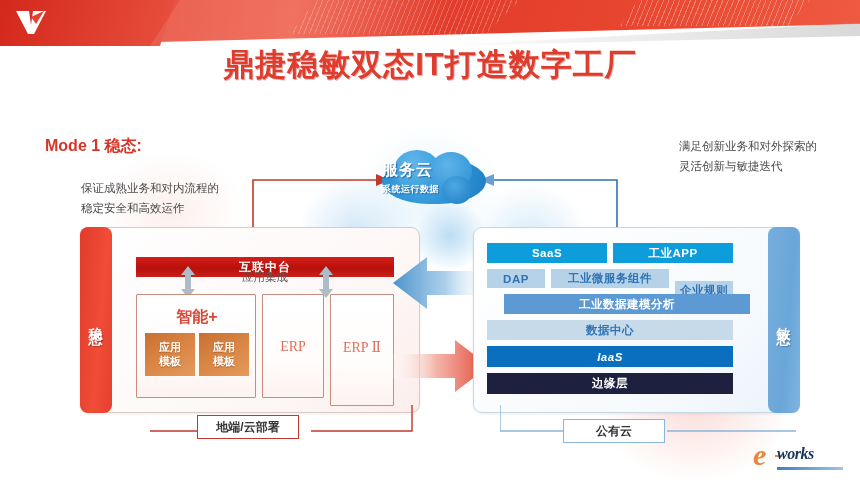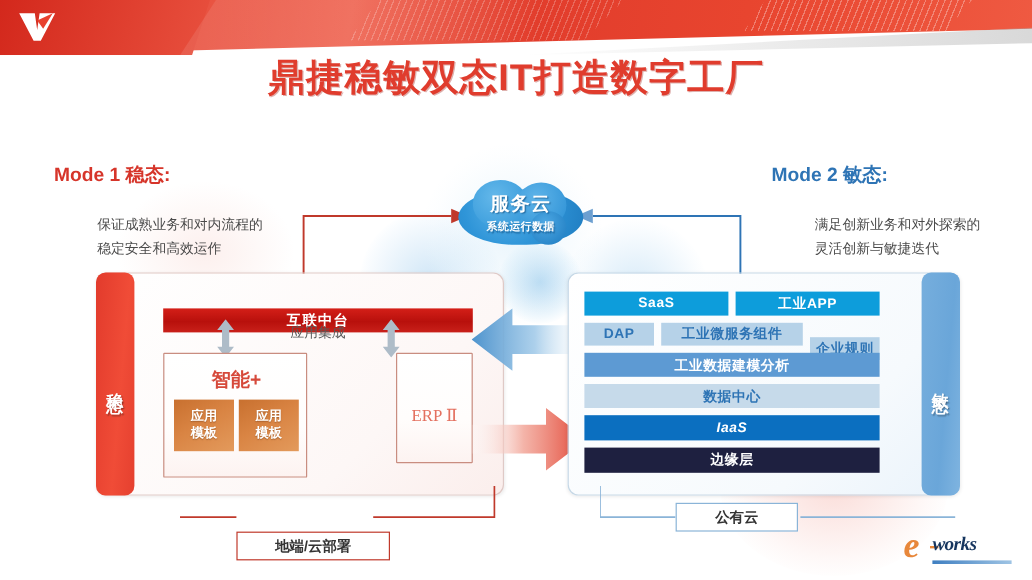--- a/index.html
+++ b/index.html
@@ -126,21 +126,21 @@
     border-radius: 50%;
   }
   .cloud-puff3 {
     position: absolute; left: 60px; top: 26px;
     width: 30px; height: 28px;
     background: radial-gradient(circle at 40% 35%, #4da8e4, #1c7abf);
     border-radius: 50%;
   }
   .cloud-text {
     position: absolute; left: 0; top: 10px;
-    width: 104px; text-align: center;
+    width: 104px; 
     z-index: 4;
   }
   .cloud-main {
     font-size: 16px; font-weight: bold; color: #ffffff;
     text-shadow: 1px 1px 1px rgba(0,60,110,0.55);
     letter-spacing: 1px;
   }
   .cloud-sub {
     font-size: 9px; font-weight: bold; color: #ffffff;
     margin-top: 2px; letter-spacing: 0.5px;
@@ -205,21 +205,21 @@
     position: absolute; width: 16px; height: 32px;
   }
   .sub-box {
     position: absolute;
     border: 1px solid #c98d80;
     background: linear-gradient(180deg, #ffffff 0%, #fffdfc 60%, #fdf3f1 100%);
     border-radius: 1px;
   }
   #box-smart { left: 136px; top: 294px; width: 120px; height: 104px; }
   #box-erp   { left: 262px; top: 294px; width: 62px;  height: 104px; }
-  #box-erp2  { left: 330px; top: 294px; width: 64px;  height: 92px; }
+  #box-erp2  { left: 330px; top: 294px; width: 64px;  height: 112px; }
   .smart-title {
     position: absolute; left: 0; top: 12px; width: 120px;
     text-align: center; font-size: 16px; font-weight: bold; color: #d6493a;
   }
   .tile {
     position: absolute; top: 38px;
     width: 50px; height: 43px;
     background: linear-gradient(150deg, #c8702f 0%, #d98443 45%, #e39a5c 100%);
     color: #ffffff; font-size: 11px; font-weight: bold;
     display: flex; flex-direction: column;
@@ -240,37 +240,37 @@
     position: absolute;
     display: flex; align-items: center; justify-content: center;
     font-size: 11.5px; font-weight: bold;
     letter-spacing: 0.5px;
   }
   .l-saas   { left: 487px; top: 243px; width: 120px; height: 20px; background:#0d9ddb; color:#fff; }
   .l-iapp   { left: 613px; top: 243px; width: 120px; height: 20px; background:#0d9ddb; color:#fff; }
   .l-dap    { left: 487px; top: 269px; width: 58px;  height: 19px; background:#b6d2e8; color:#2e74b5; }
   .l-micro  { left: 551px; top: 269px; width: 118px; height: 19px; background:#b6d2e8; color:#2e74b5; }
   .l-rule   { left: 675px; top: 269px; width: 58px;  height: 19px; background:#b6d2e8; color:#2e74b5;margin-top:12px; }
-  .l-model  { left: 487px; top: 294px; width: 246px; height: 20px; background:#5d9ad3; color:#fff; }
+  .l-model  { left: 504px; top: 294px; width: 246px; height: 20px; background:#5d9ad3; color:#fff; }
   .l-dc     { left: 487px; top: 320px; width: 246px; height: 20px; background:#c6daea; color:#2e74b5; }
   .l-iaas   { left: 487px; top: 346px; width: 246px; height: 21px; background:#0b6fc0; color:#fff;font-style:italic; }
   .l-edge   { left: 487px; top: 373px; width: 246px; height: 21px; background:#1e2040; color:#fff; }
 
   
   .big-arrow { position: absolute; }
 
   
   .foot-label {
     position: absolute;
     height: 24px;
     display: flex; align-items: center; justify-content: center;
     font-size: 12px; font-weight: bold; color: #333333;
     background: #ffffff;
   }
-  #foot-left  { left: 197px; top: 443px; width: 128px; border: 1px solid #c0392b; }
+  #foot-left  { left: 197px; top: 415px; width: 102px; border: 1px solid #c0392b; }
   #foot-right { left: 563px; top: 419px; width: 102px; border: 1px solid #8ab4d8; }
 
   
   .eworks {
     position: absolute; left: 753px; top: 440px;
     width: 96px; height: 32px;
   }
   .ew-e {
     position: absolute; left: 0; top: -2px;
     font-family: "Liberation Serif", "DejaVu Serif", serif;
@@ -322,21 +322,20 @@
 
   <div class="page-title">鼎捷稳敏双态IT打造数字工厂</div>
 
   <div class="mode-block" id="mode1">
     <div class="mode-title">Mode 1 稳态:</div>
     <div class="mode-desc">保证成熟业务和对内流程的</div>
     <div class="mode-desc">稳定安全和高效运作</div>
   </div>
 
   <div class="mode-block" id="mode2">
-    <div class="mode-title">Mode 2 敏态:</div>
     <div class="mode-desc">满足创新业务和对外探索的</div>
     <div class="mode-desc">灵活创新与敏捷迭代</div>
   </div>
 
   <svg class="conn" style="left:250px; top:168px; width:150px; height:70px;" viewBox="0 0 150 70">
     <path d="M3 68 L3 12 L126 12" stroke="#c0392b" stroke-width="1.6" fill="none"></path>
     <path d="M126 6 L140 12 L126 18 Z" fill="#c0392b"></path>
   </svg>
   <svg class="conn" style="left:468px; top:168px; width:152px; height:70px;" viewBox="0 0 152 70">
     <path d="M149 68 L149 12 L26 12" stroke="#2e74b5" stroke-width="1.6" fill="none"></path>
@@ -372,20 +371,23 @@
     <div class="tile" id="tile-a">
       <span>应用</span>
       <span>模板</span>
     </div>
     <div class="tile" id="tile-b">
       <span>应用</span>
       <span>模板</span>
     </div>
   </div>
 
+  <div class="sub-box" id="box-erp">
+    <div class="erp-label">ERP</div>
+  </div>
   <div class="sub-box" id="box-erp2">
     <div class="erp-label">ERP Ⅱ</div>
   </div>
 
   <svg class="big-arrow" style="left:393px; top:255px; width:96px; height:56px;" viewBox="0 0 96 56">
     <defs>
       <linearGradient id="gradL" x1="1" y1="0" x2="0" y2="0">
         <stop offset="0%" stop-color="#ffffff" stop-opacity="0.15"></stop>
         <stop offset="45%" stop-color="#9ec8e8" stop-opacity="0.85"></stop>
         <stop offset="100%" stop-color="#4d93cd"></stop>

